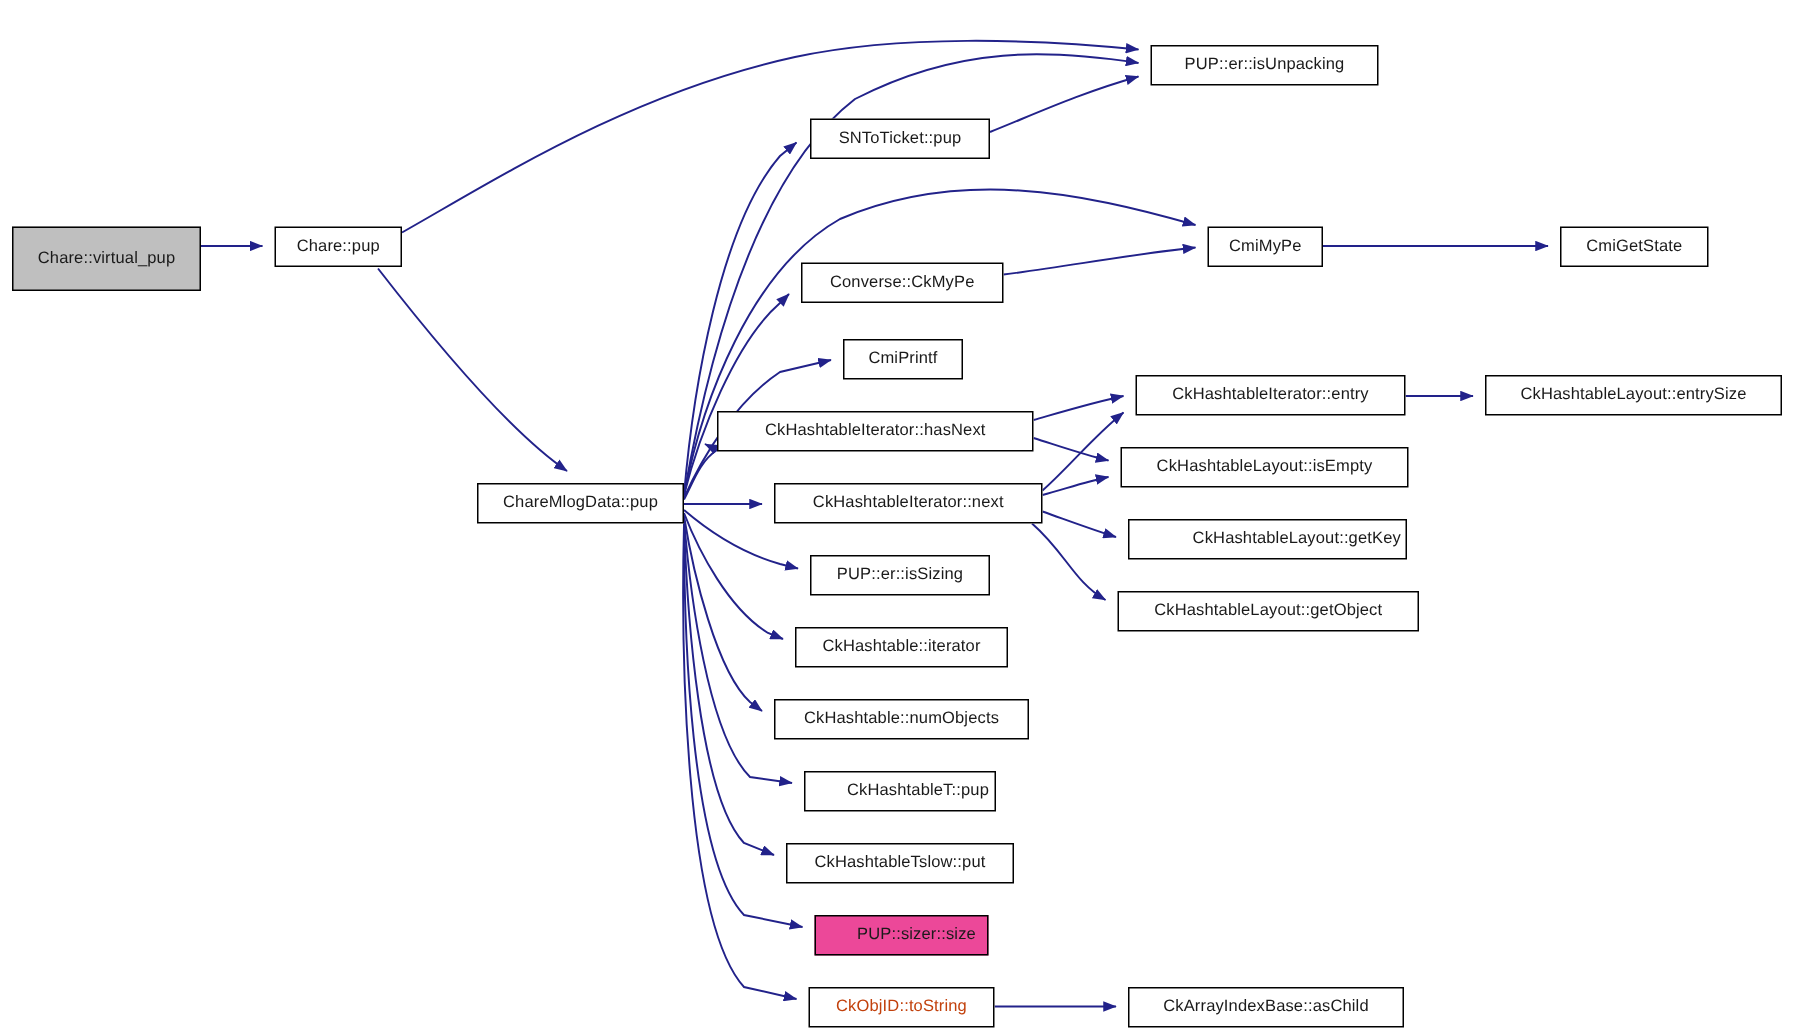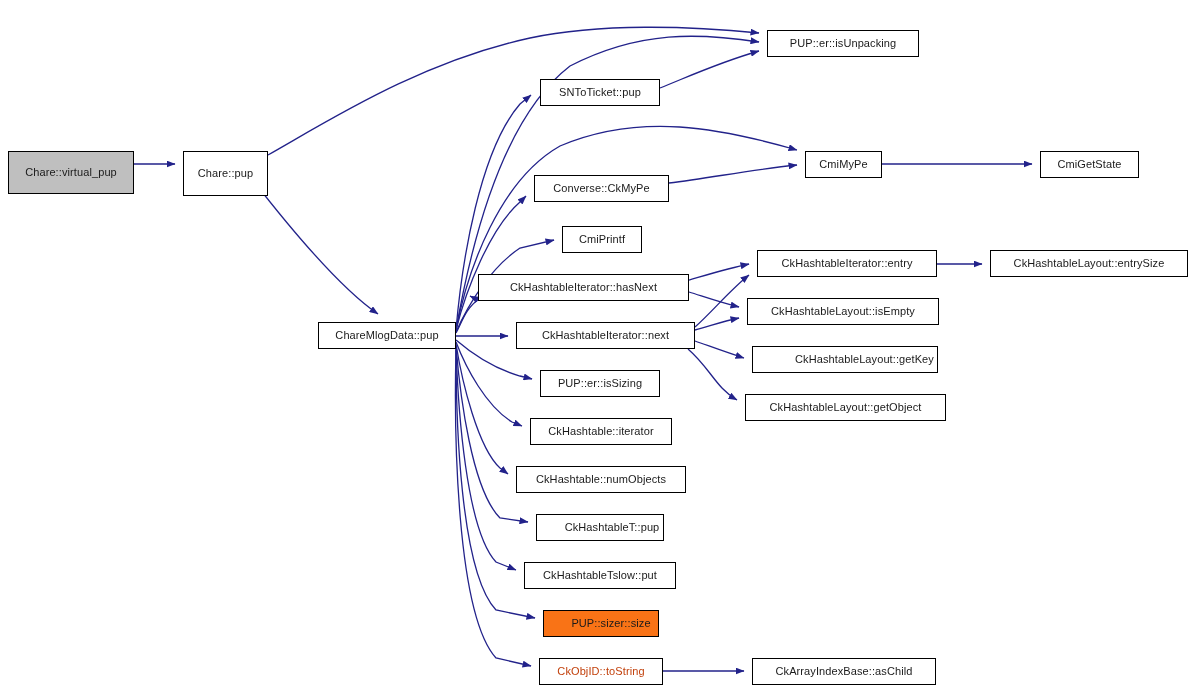--- a/index.html
+++ b/index.html
@@ -86,21 +86,21 @@
         <path d="M688,349 C710,368 716,388 737,400" fill="none" stroke="#22228a" stroke-width="1.3" marker-end="url(#arrowhead)"></path>
         <path d="M937,264 L982,264" fill="none" stroke="#22228a" stroke-width="1.3" marker-end="url(#arrowhead)"></path>
         <path d="M663,671 L744,671" fill="none" stroke="#22228a" stroke-width="1.3" marker-end="url(#arrowhead)"></path>
       </g>
   </svg>
 
   <div id="nodes">
       <div class="gnode root" style="left: 8px; top: 151px; width: 126px; height: 43px; background: rgb(191, 191, 191); border-color: rgb(0, 0, 0); color: rgb(26, 26, 26);">
         <span class="nlabel">Chare::virtual_pup</span>
       </div>
-      <div class="gnode" style="left: 183px; top: 151px; width: 85px; height: 45px; background: rgb(255, 255, 255); border-color: rgb(0, 0, 0); color: rgb(26, 26, 26);">
+      <div class="gnode" style="left: 183px; top: 151px; width: 85px; height: 27px; background: rgb(255, 255, 255); border-color: rgb(0, 0, 0); color: rgb(26, 26, 26);">
         <span class="nlabel">Chare::pup</span>
       </div>
       <div class="gnode" style="left: 767px; top: 30px; width: 152px; height: 27px; background: rgb(255, 255, 255); border-color: rgb(0, 0, 0); color: rgb(26, 26, 26);">
         <span class="nlabel">PUP::er::isUnpacking</span>
       </div>
       <div class="gnode" style="left: 540px; top: 79px; width: 120px; height: 27px; background: rgb(255, 255, 255); border-color: rgb(0, 0, 0); color: rgb(26, 26, 26);">
         <span class="nlabel">SNToTicket::pup</span>
       </div>
       <div class="gnode" style="left: 318px; top: 322px; width: 138px; height: 27px; background: rgb(255, 255, 255); border-color: rgb(0, 0, 0); color: rgb(26, 26, 26);">
         <span class="nlabel">ChareMlogData::pup</span>
@@ -146,21 +146,21 @@
       </div>
       <div class="gnode" style="left: 516px; top: 466px; width: 170px; height: 27px; background: rgb(255, 255, 255); border-color: rgb(0, 0, 0); color: rgb(26, 26, 26);">
         <span class="nlabel">CkHashtable::numObjects</span>
       </div>
       <div class="gnode" style="left: 536px; top: 514px; width: 128px; height: 27px; background: rgb(255, 255, 255); border-color: rgb(0, 0, 0); color: rgb(26, 26, 26); padding-left: 24px;">
         <span class="nlabel">CkHashtableT::pup</span>
       </div>
       <div class="gnode" style="left: 524px; top: 562px; width: 152px; height: 27px; background: rgb(255, 255, 255); border-color: rgb(0, 0, 0); color: rgb(26, 26, 26);">
         <span class="nlabel">CkHashtableTslow::put</span>
       </div>
-      <div class="gnode" style="left: 543px; top: 610px; width: 116px; height: 27px; background: #f97316; border-color: rgb(0, 0, 0); color: rgb(26, 26, 26); padding-left: 20px;">
+      <div class="gnode" style="left: 543px; top: 610px; width: 116px; height: 27px; background: #ec4899; border-color: rgb(0, 0, 0); color: rgb(26, 26, 26); padding-left: 20px;">
         <span class="nlabel">PUP::sizer::size</span>
       </div>
       <div class="gnode" style="left: 539px; top: 658px; width: 124px; height: 27px; background: rgb(255, 255, 255); border-color: rgb(0, 0, 0); color: #c2410c;">
         <span class="nlabel">CkObjID::toString</span>
       </div>
       <div class="gnode" style="left: 752px; top: 658px; width: 184px; height: 27px; background: rgb(255, 255, 255); border-color: rgb(0, 0, 0); color: rgb(26, 26, 26);">
         <span class="nlabel">CkArrayIndexBase::asChild</span>
       </div>
     </div>
 

